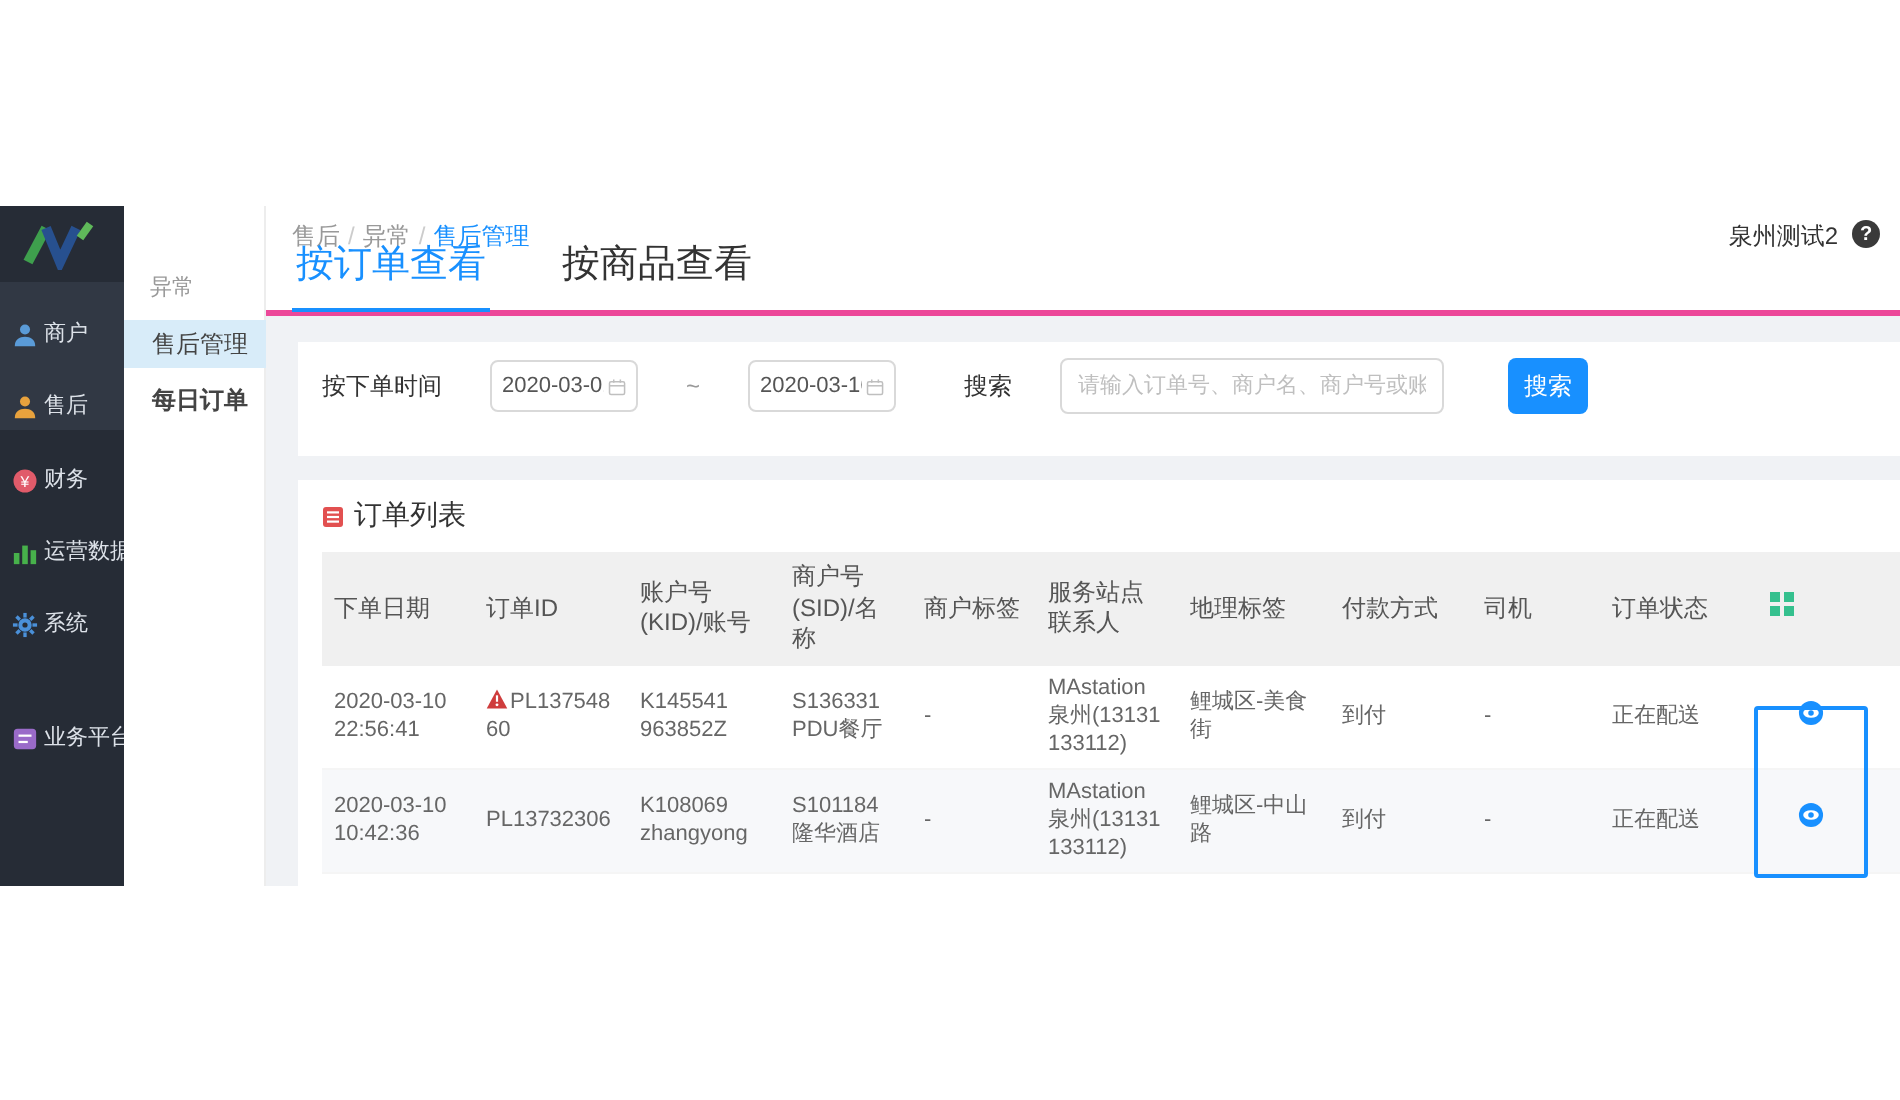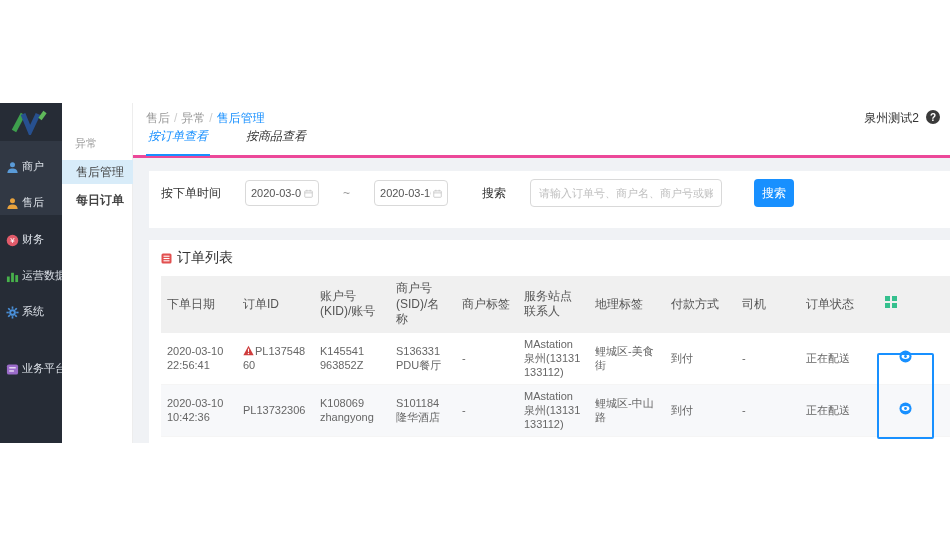--- a/index.html
+++ b/index.html
@@ -27,21 +27,21 @@
   
   .main { position:absolute; left:133px; top:0; width:817px; height:340px; background:#fff; }
   .topbar { position:absolute; left:0; top:0; width:100%; height:55px; background:#fff; border-bottom:3px solid #ec4899; }
   .breadcrumb { position:absolute; left:13px; top:7px; font-size:12px; color:#999; }
   .breadcrumb .sep { margin:0 4px; color:#ccc; }
   .breadcrumb .current { color:#1890ff; }
   .user-area { position:absolute; right:10px; top:7px; display:flex; align-items:flex-start; gap:7px; }
   .user-name { font-size:12px; color:#333; cursor:pointer; }
   .help-badge { width:14px; height:14px; border-radius:50%; background:#3a3a3a; color:#fff; font-size:10px; font-weight:bold; display:flex; align-items:center; justify-content:center; cursor:pointer; }
   .tabs { position:absolute; left:13px; bottom:-1px; display:flex; gap:34px; }
-  .tab { font-size:12px; color:#333; padding:0 2px 9px 2px; cursor:pointer; border-bottom:2px solid transparent;font-style:italic; }
+  .tab { font-size:19px; color:#333; padding:0 2px 9px 2px; cursor:pointer; border-bottom:2px solid transparent; }
   .tab.active { color:#1890ff; border-bottom-color:#1890ff; }
 
   .content { position:absolute; left:0; top:55px; width:100%; height:285px; background:#f0f2f5; }
 
   
   .filter-card { position:absolute; left:16px; right:0; top:13px; height:57px; background:#fff; }
   .filter-row { display:flex; align-items:center; padding:8px 0 0 12px; gap:24px; }
   .f-label { font-size:12px; color:#333; white-space:nowrap; }
   .date-box { width:74px; height:26px; border:1px solid #d9d9d9; border-radius:4px; display:flex; align-items:center; padding:0 5px; gap:2px; background:#fff; cursor:pointer; }
   .date-box input { border:none; outline:none; width:100%; font-size:11px; color:#555; font-family:inherit; cursor:pointer; }

